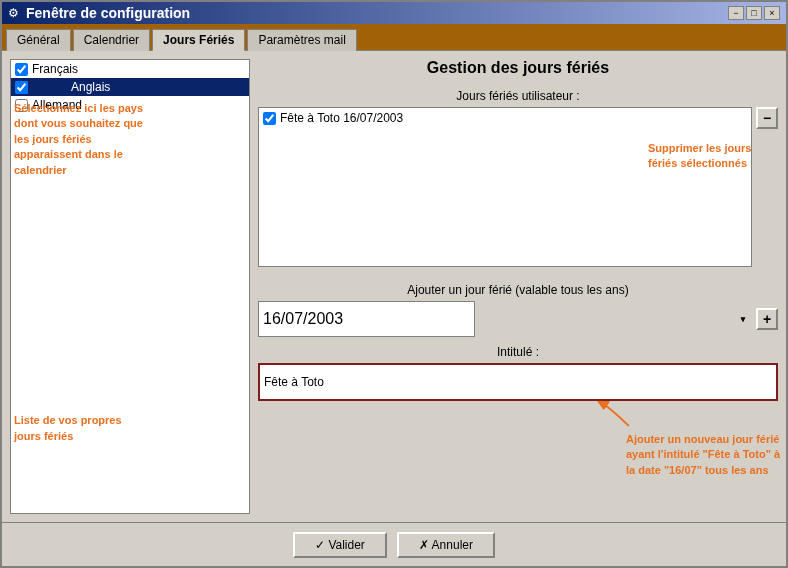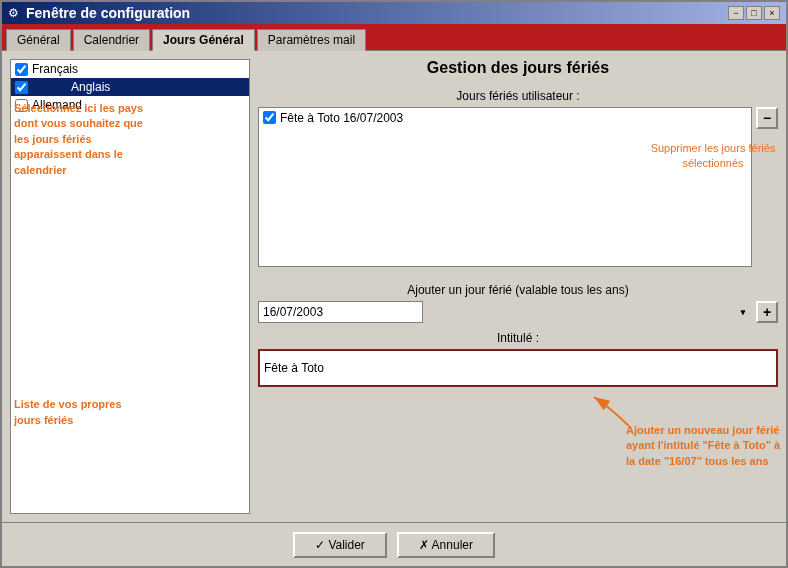--- a/index.html
+++ b/index.html
@@ -51,21 +51,21 @@
       background: #d4d0c8;
       border: 1px solid #808080;
       font-size: 9px;
       cursor: pointer;
       display: flex;
       align-items: center;
       justify-content: center;
       color: #000;
     }
     .tabs-bar {
-      background: #b91c1c;
+      background: #a16207;
       display: flex;
       padding: 4px 4px 0 4px;
       border-bottom: 1px solid #808080;
     }
     .tab {
       padding: 3px 10px;
       border: 1px solid #808080;
       border-bottom: none;
       background: #c8c4bc;
       cursor: pointer;
@@ -138,21 +138,21 @@
     .holidays-list {
       flex: 1;
       border: 1px solid #808080;
       background: white;
       height: 160px;
       overflow: auto;
       padding: 2px;
     }
     .holiday-item {
       display: flex;
-      align-items: flex-start;
+      align-items: flex-end;
       gap: 4px;
       padding: 1px 2px;
       font-size: 12px;
     }
     .remove-btn {
       width: 22px;
       height: 22px;
       background: #d4d0c8;
       border: 2px solid;
       border-color: #ffffff #808080 #808080 #ffffff;
@@ -168,24 +168,24 @@
       margin-top: 4px;
     }
     .add-row {
       display: flex;
       gap: 6px;
       align-items: center;
       margin-bottom: 8px;
     }
     .date-select {
       flex: 1;
-      height: 22px;
+      height: 36px;
       border: 1px solid #808080;
       background: white;
-      font-size: 12px;
+      font-size: 16px;
       padding: 1px 4px;
       appearance: none;
       -webkit-appearance: none;
     }
     .select-wrapper {
       position: relative;
       flex: 1;
     }
     .select-wrapper::after {
       content: '▼';
@@ -251,44 +251,43 @@
       width: 130px;
       color: #e87020;
       font-size: 11px;
       font-weight: bold;
       line-height: 1.4;
       pointer-events: none;
     }
     .annot-left-bottom {
       position: absolute;
       left: 12px;
-      bottom: 94px;
+      bottom: 78px;
       width: 130px;
       color: #e87020;
       font-size: 11px;
       font-weight: bold;
       line-height: 1.4;
       pointer-events: none;
     }
     .annot-right-top {
       position: absolute;
       right: 8px;
       top: 90px;
       width: 130px;
       color: #e87020;
       font-size: 11px;
-      font-weight: normal;
+      font-weight: bold;
       line-height: 1.4;
-      text-align: center;
       pointer-events: none;
     }
     .annot-right-bottom {
       position: absolute;
       right: 0px;
-      bottom: 53px;
+      bottom: 44px;
       width: 160px;
       color: #e87020;
       font-size: 11px;
       font-weight: bold;
       line-height: 1.4;
       text-align: left;
       pointer-events: none;
     }
     .arrow-svg {
       position: absolute;
@@ -309,21 +308,21 @@
     <div class="title-bar-buttons">
       <button class="title-btn">−</button>
       <button class="title-btn">□</button>
       <button class="title-btn">×</button>
     </div>
   </div>
 
   <div class="tabs-bar">
     <div class="tab">Général</div>
     <div class="tab">Calendrier</div>
-    <div class="tab active">Jours Général</div>
+    <div class="tab active">Jours Fériés</div>
     <div class="tab">Paramètres mail</div>
   </div>
 
   <div class="main-area" style="padding:8px; gap:8px; overflow:hidden; flex:1; display:flex;">
 
     <svg class="arrow-svg" style="width:100%;height:100%;top:0;left:0;pointer-events:none;" viewBox="0 0 788 490" preserveAspectRatio="none">
 
       <defs>
         <marker id="arrowhead" markerWidth="8" markerHeight="6" refX="8" refY="3" orient="auto">
           <polygon points="0 0, 8 3, 0 6" fill="#e87020"></polygon>

